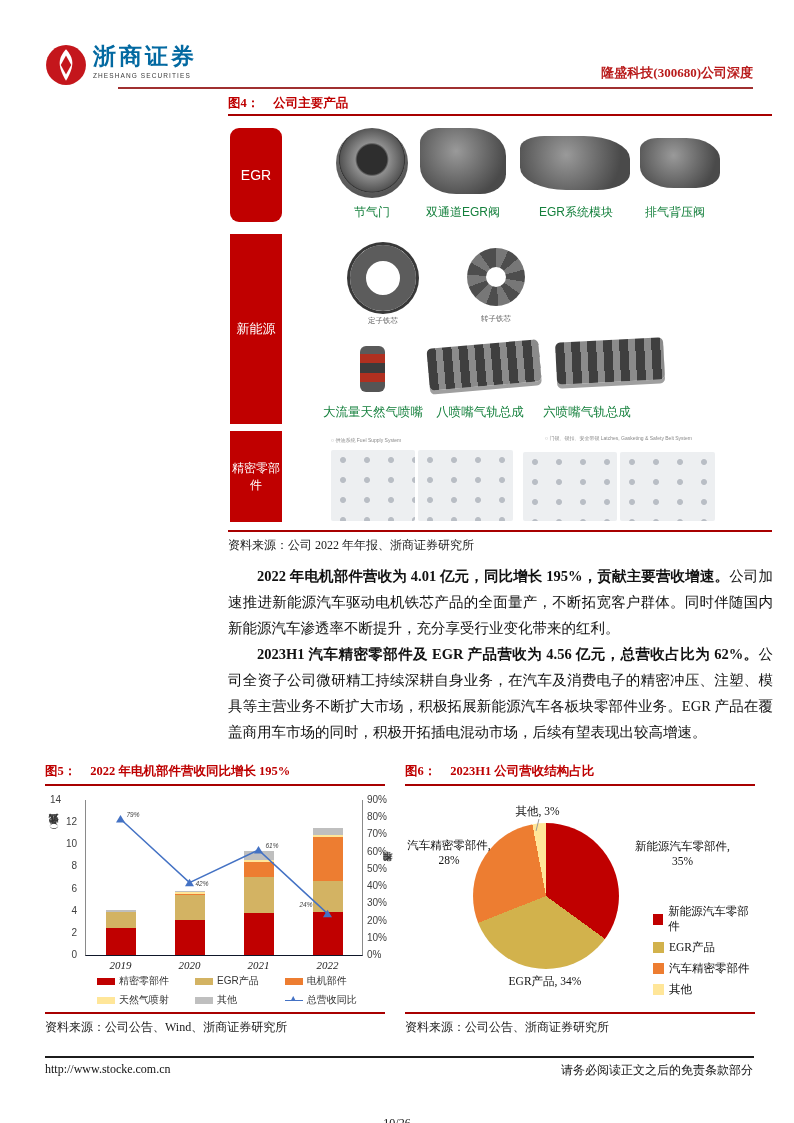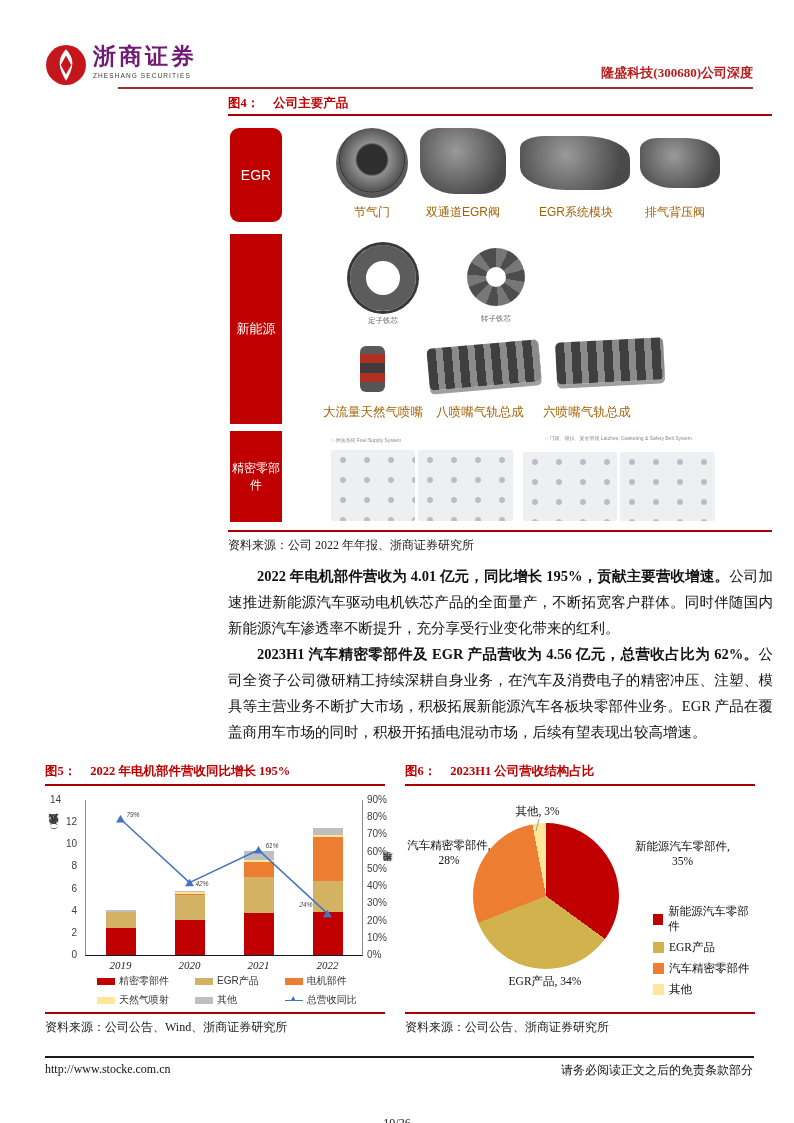--- a/index.html
+++ b/index.html
@@ -2,34 +2,34 @@
 <html><head>
 <meta charset="utf-8">
 <style>
   html,body{margin:0;padding:0;background:#fff;}
   .page{position:relative;width:794px;height:1123px;background:#fff;font-family:"Liberation Serif",serif;color:#111;overflow:hidden;}
 
   
   .logo{position:absolute;left:45px;top:44px;display:flex;align-items:flex-start;}
   .logo-mark{width:42px;height:42px;}
   .logo-txt{margin-left:6px;}
-  .brand-cn{font-family:"Liberation Serif",serif;font-weight:bold;font-size:23px;letter-spacing:3px;color:#701a75;line-height:26px;}
+  .brand-cn{font-family:"Liberation Serif",serif;font-weight:bold;font-size:23px;letter-spacing:3px;color:#0369a1;line-height:26px;}
   .brand-en{font-family:"Liberation Sans",sans-serif;font-size:6.5px;letter-spacing:1.1px;color:#3a3a3a;margin-top:2px;}
   .report-tag{position:absolute;right:41px;top:64px;font-size:13px;font-weight:bold;color:#b91c1c;}
   .header-rule{position:absolute;left:118px;top:87px;width:635px;height:2px;background:#A03030;}
 
   .rule-red{background:#A80000;height:1.5px;position:absolute;}
   .fig-label{color:#BE0000;font-weight:bold;font-size:12.5px;}
   .fig-title-row{position:absolute;display:flex;}
   .fig-title-row .t{color:#BE0000;font-weight:bold;font-size:12.5px;margin-left:14px;}
 
   
   .fig4-body{position:absolute;left:228px;top:120px;width:544px;height:408px;background:#fff;}
   .tagbox{position:absolute;left:2px;width:52px;background:#C00000;color:#fff;display:flex;align-items:center;justify-content:center;text-align:center;font-family:"Liberation Sans",sans-serif;}
-  .cap{position:absolute;font-family:"Liberation Sans",sans-serif;font-size:12px;color:#a16207;text-align:center;}
+  .cap{position:absolute;font-family:"Liberation Sans",sans-serif;font-size:12px;color:#15803d;text-align:center;}
   .cap.small{font-size:7.5px;color:#666;}
   .cap.note{font-size:5px;color:#8a8a8a;text-align:left;white-space:nowrap;}
   .pimg{position:absolute;background:radial-gradient(circle at 42% 35%,#9a9a9a,#4a4a4a 75%);border-radius:22% 42% 30% 42%;}
   .pimg.round{border-radius:50%;background:radial-gradient(circle at 50% 45%,#2e2e2e 28%,#8f8f8f 32%,#555 60%,#333 62%,transparent 63%),radial-gradient(circle at 45% 30%,#888,#444);}
   .donut{position:absolute;border-radius:50%;box-sizing:border-box;}
   .donut.stator{border:16px solid #5c5c5c;box-shadow:0 0 0 3px #383838;}
   .donut.rotor{background:conic-gradient(#777 0 25deg,#4d4d4d 25deg 50deg,#777 50deg 75deg,#4d4d4d 75deg 100deg,#777 100deg 125deg,#4d4d4d 125deg 150deg,#777 150deg 175deg,#4d4d4d 175deg 200deg,#777 200deg 225deg,#4d4d4d 225deg 250deg,#777 250deg 275deg,#4d4d4d 275deg 300deg,#777 300deg 325deg,#4d4d4d 325deg 360deg);}
   .donut.rotor::after{content:"";position:absolute;left:32%;top:32%;width:36%;height:36%;background:#fff;border-radius:50%;}
   .injector{position:absolute;background:linear-gradient(#5a5a5a 0 18%,#b03020 18% 38%,#3c3c3c 38% 58%,#b03020 58% 78%,#555 78% 100%);border-radius:6px;}
   .rail{position:absolute;background:repeating-linear-gradient(90deg,#3f3f3f 0 9px,#8b8b8b 9px 16px);border-radius:5px;box-shadow:0 4px 0 #9f9f9f;}

